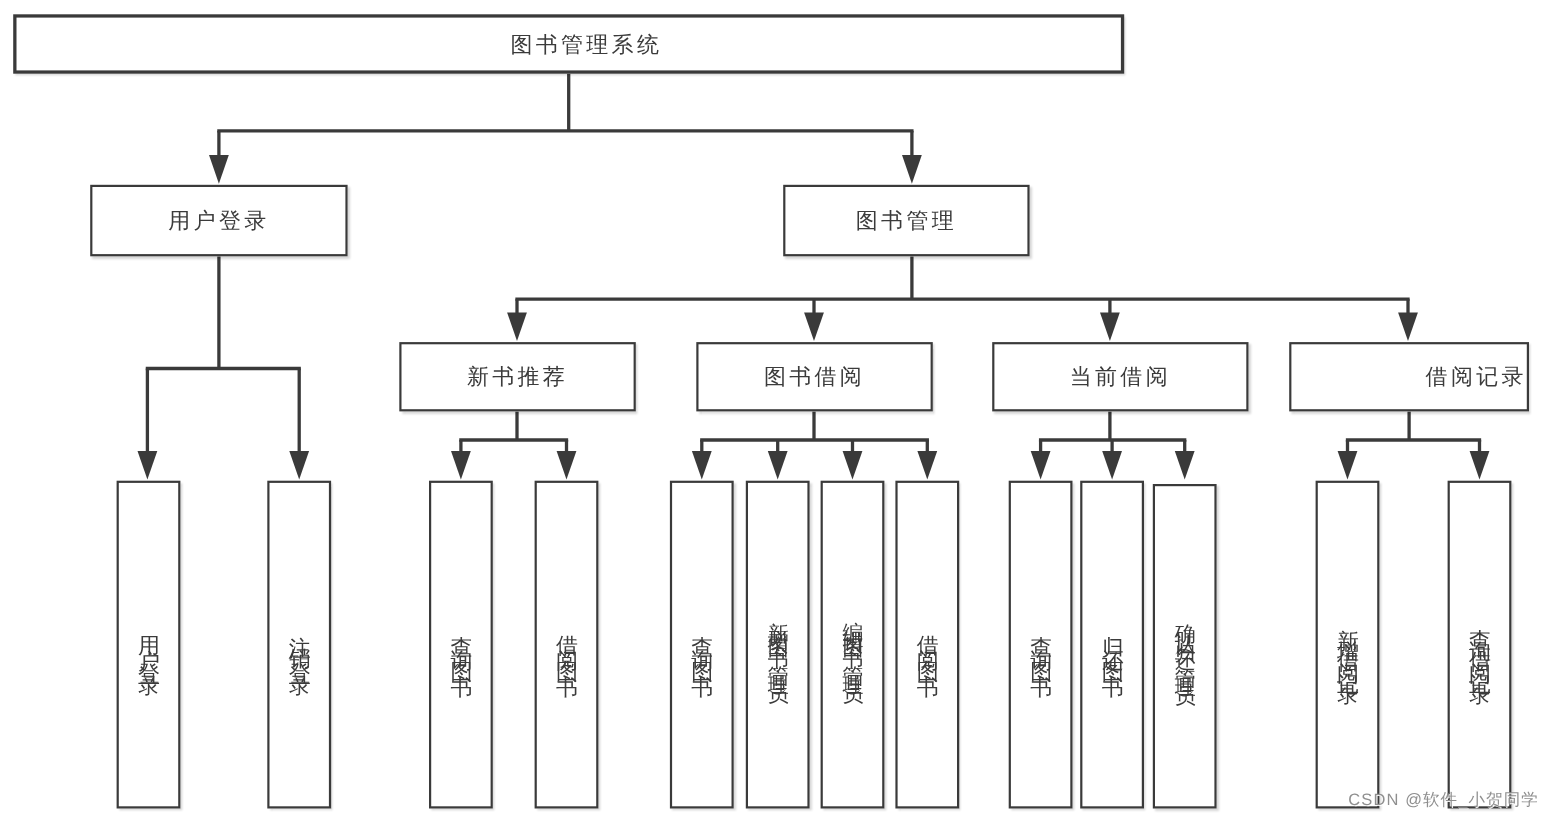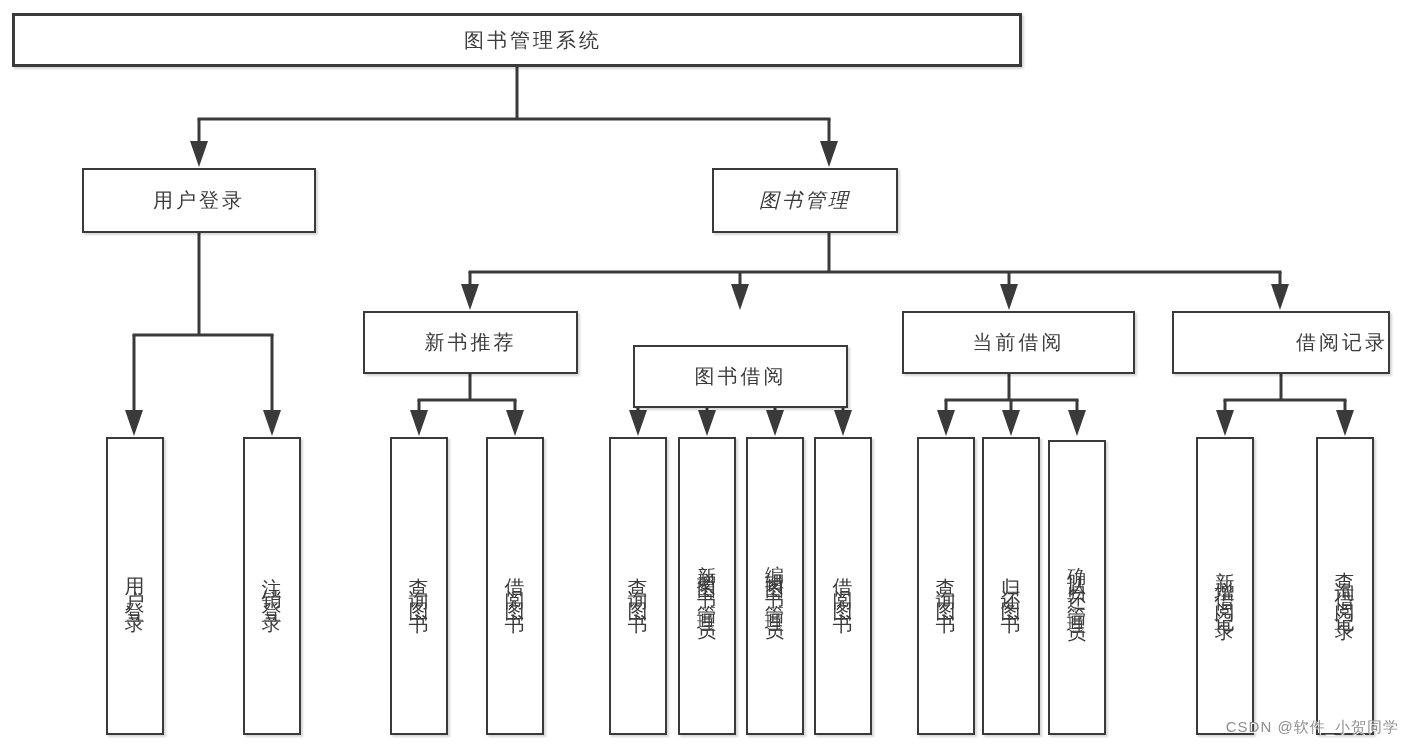--- a/index.html
+++ b/index.html
@@ -106,28 +106,28 @@
     </g>
   </svg>
 
   <div class="box root" style="left:12px;top:13px;width:1010px;height:54px;">
     <span class="hlabel">图书管理系统</span>
   </div>
 
   <div class="box" style="left:82px;top:168px;width:234px;height:65px;">
     <span class="hlabel">用户登录</span>
   </div>
-  <div class="box" style="left:712px;top:168px;width:186px;height:65px;font-style:italic;">
+  <div class="box" style="left:712px;top:168px;width:224px;height:65px;">
     <span class="hlabel">图书管理</span>
   </div>
 
   <div class="box" style="left:363px;top:311px;width:215px;height:63px;align-items:center;">
     <span class="hlabel">新书推荐</span>
   </div>
-  <div class="box" style="left:633px;top:311px;width:215px;height:63px;margin-top:34px;">
+  <div class="box" style="left:633px;top:311px;width:215px;height:63px;">
     <span class="hlabel">图书借阅</span>
   </div>
   <div class="box" style="left:902px;top:311px;width:233px;height:63px;">
     <span class="hlabel">当前借阅</span>
   </div>
   <div class="box" style="left:1172px;top:311px;width:218px;height:63px;justify-content:flex-end;">
     <span class="hlabel">借阅记录</span>
   </div>
 
   <div class="box" style="left:106px;top:437px;width:58px;height:298px;">

